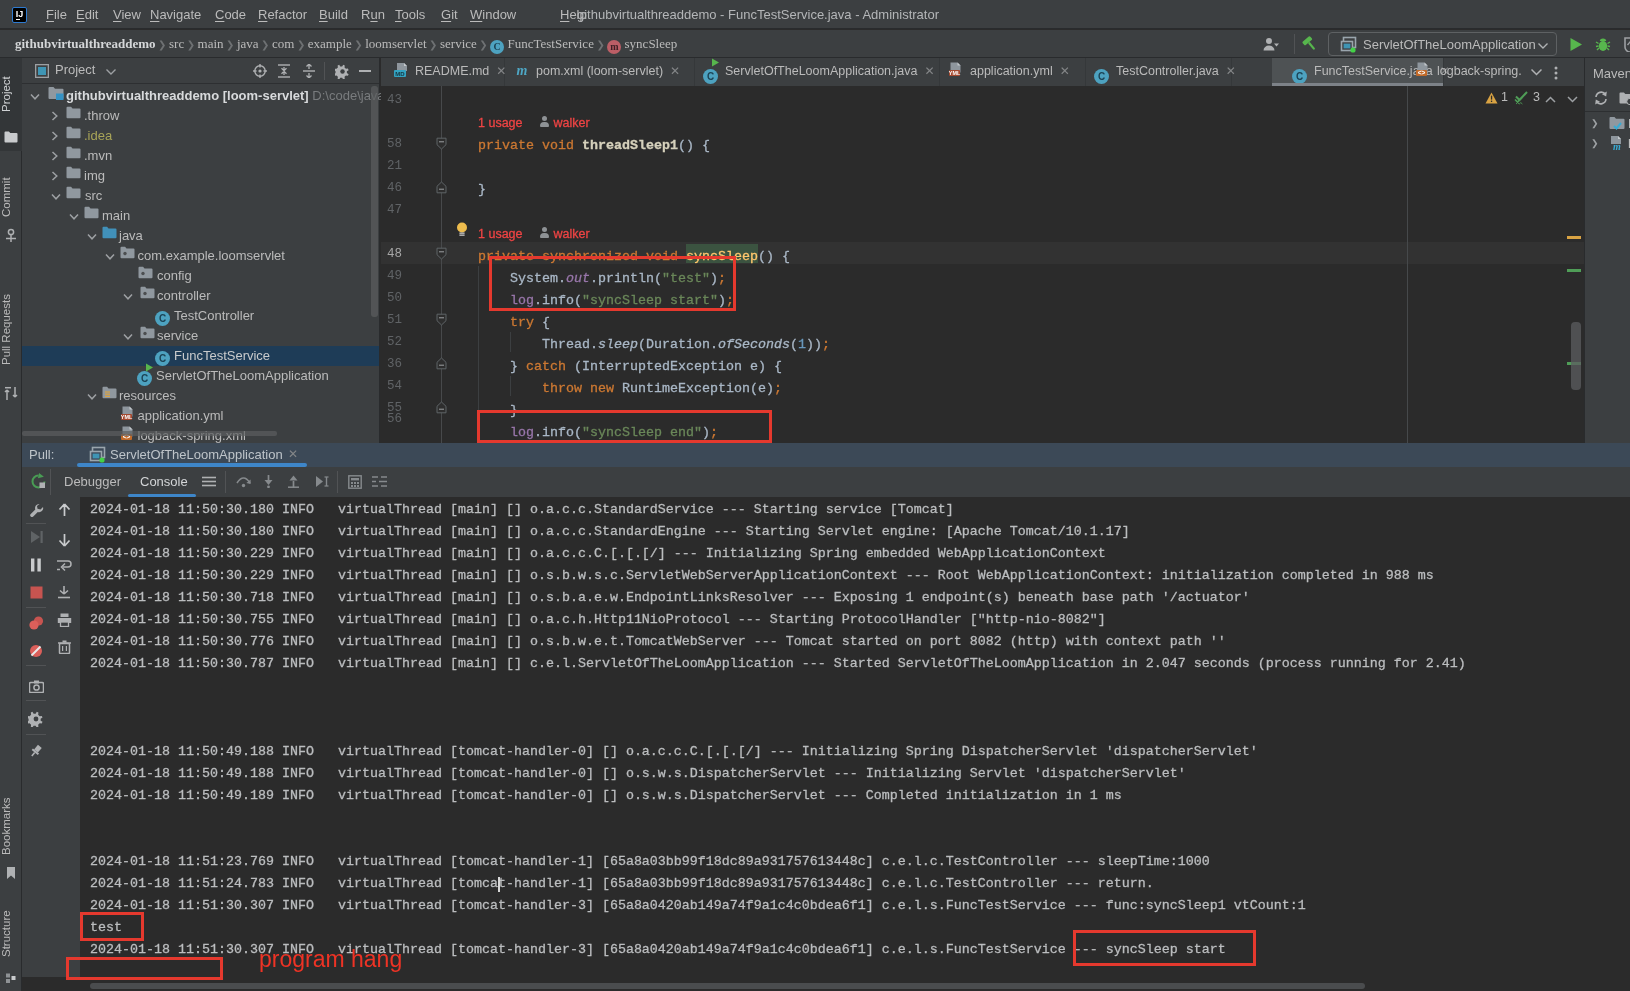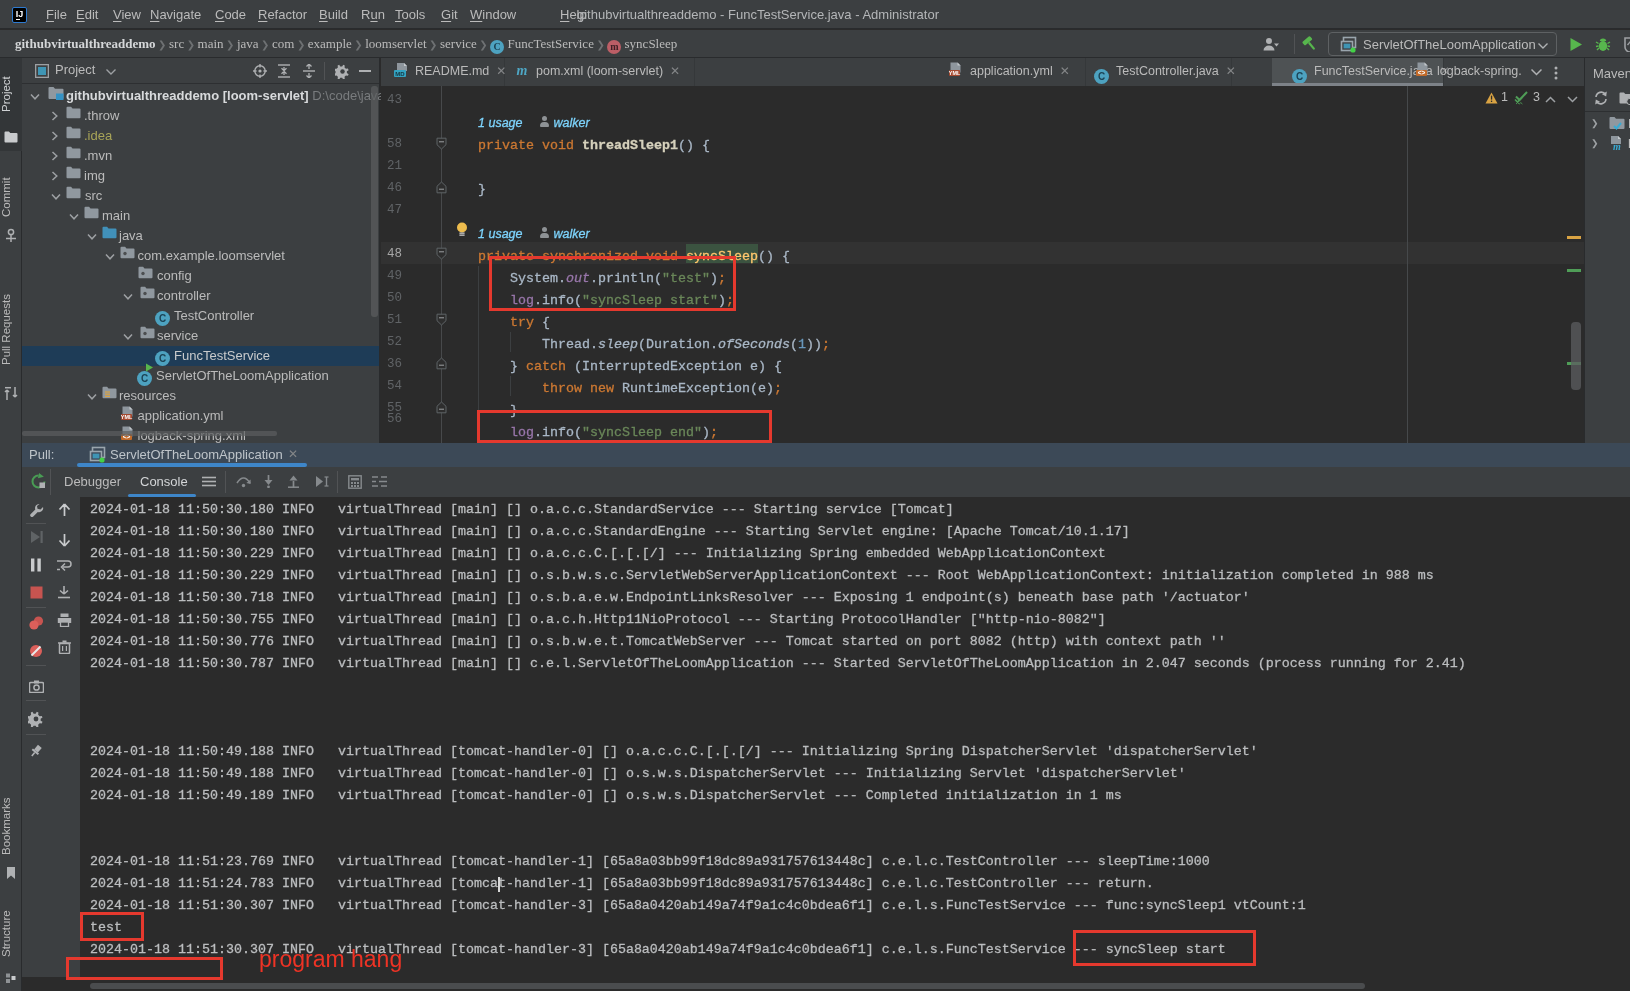--- a/index.html
+++ b/index.html
@@ -59,21 +59,21 @@
   font-family:"Liberation Mono", monospace; font-size:12.5px; height:22px; line-height:22px; }
 #code { position:absolute; left:65px; top:2.5px; font-family:"Liberation Mono", monospace;
   font-size:13.33px; line-height:22px; white-space:pre; color:#a9b7c6;
   -webkit-text-stroke:0.3px currentColor; }
 .kw { color:#cc7832; }
 .str { color:#6a8759; }
 .fld { color:#9876aa; }
 .num { color:#6897bb; }
 .it { font-style:italic; }
 .decl { color:#d6d1bc; font-weight:bold; }
-.inlay { color:#7dd3fc; font-size:12.5px; font-family:"Liberation Sans", sans-serif;font-style:italic; }
+.inlay { color:#ef4444; font-size:12.5px; font-family:"Liberation Sans", sans-serif; }
 #marginline { position:absolute; left:1026px; top:0; width:1px; height:100%; background:#46494b; }
 .usr { display:inline-block; width:11px; height:10px; position:relative; margin-right:3px; }
 .usr:before { content:""; position:absolute; left:3px; top:-1px; width:5px; height:5px; border-radius:50%; background:#8e9295; }
 .usr:after { content:""; position:absolute; left:1px; top:5px; width:9px; height:5px; border-radius:4px 4px 1px 1px; background:#8e9295; }
 
 #estripe { position:absolute; right:0; top:0; width:24px; height:100%; }
 
 #maven { position:absolute; left:1584px; top:58px; width:46px; height:385px; overflow:hidden;
   background:#3c3f41; color:#bbbbbb; font-size:13px; border-left:1px solid #292b2d; }
 
@@ -457,20 +457,23 @@
 <div id="tabbar">
   <div class="tab" style="left:0px; width:124px; padding-left:12px"><span class="ficon"><svg width="16" height="16" viewBox="0 0 16 16">
           <path d="M4 1 h7 l3 3 v5 h-10 Z" fill="#8e969d"></path>
           <path d="M11 1 l3 3 h-3 Z" fill="#c3c8cc"></path>
           <rect x="1" y="8" width="12" height="7" rx="1" fill="#33a3c2"></rect>
           <text x="7" y="13.6" font-size="6" font-family="Liberation Sans" font-weight="bold" fill="#16353f" text-anchor="middle">MD</text>
         </svg></span>README.md<span class="x">✕</span></div>
   <div class="tab" style="left:124px; width:190px; padding-left:9px"><span class="ficon" style="top:2px"><svg width="16" height="12" viewBox="0 0 16 12">
           <text x="8" y="11" font-size="14" font-family="Liberation Serif" font-weight="bold" font-style="italic" fill="#4ea7c5" text-anchor="middle">m</text>
         </svg></span>pom.xml (loom-servlet)<span class="x">✕</span></div>
+  <div class="tab" style="left:314px; width:245px; padding-left:8px"><span class="ficon"><span class="cico" style="width:15px;height:15px;line-height:15px;font-size:10px">C</span><svg class="abs" style="left:8px; top:-3px" width="9" height="9" viewBox="0 0 9 9">
+          <path d="M1 0.5 L8 4.5 L1 8.5 Z" fill="#57b64d"></path>
+        </svg></span>ServletOfTheLoomApplication.java<span class="x">✕</span></div>
   <div class="tab" style="left:559px; width:146px; padding-left:8px"><span class="ficon"><svg width="15" height="15" viewBox="0 0 15 15">
           <path d="M2.5 0.5 h7 l3 3 v7 h-10 Z" fill="#8e969d"></path>
           <path d="M9.5 0.5 l3 3 h-3 Z" fill="#c3c8cc"></path>
           <rect x="1" y="8" width="11" height="6" rx="1" fill="#a5492f"></rect>
           <text x="6.5" y="12.8" font-size="5.4" font-family="Liberation Sans" font-weight="bold" fill="#fff" text-anchor="middle">YML</text>
         </svg></span>application.yml<span class="x">✕</span></div>
   <div class="tab" style="left:705px; width:146px; padding-left:8px"><span class="ficon"><span class="cico" style="width:15px;height:15px;line-height:15px;font-size:10px">C</span></span>TestController.java<span class="x">✕</span></div>
   <div class="tab active" style="left:891px; width:172px; padding-left:20px"><span class="ficon"><span class="cico" style="width:15px;height:15px;line-height:15px;font-size:10px">C</span></span>FuncTestService.java<span class="x">✕</span></div>
   <div class="tab" style="left:1023px; width:122px; border-right:none; padding-left:11px"><span class="ficon"><svg width="15" height="15" viewBox="0 0 15 15">
           <path d="M2.5 0.5 h7 l3 3 v7 h-10 Z" fill="#8e969d"></path>

